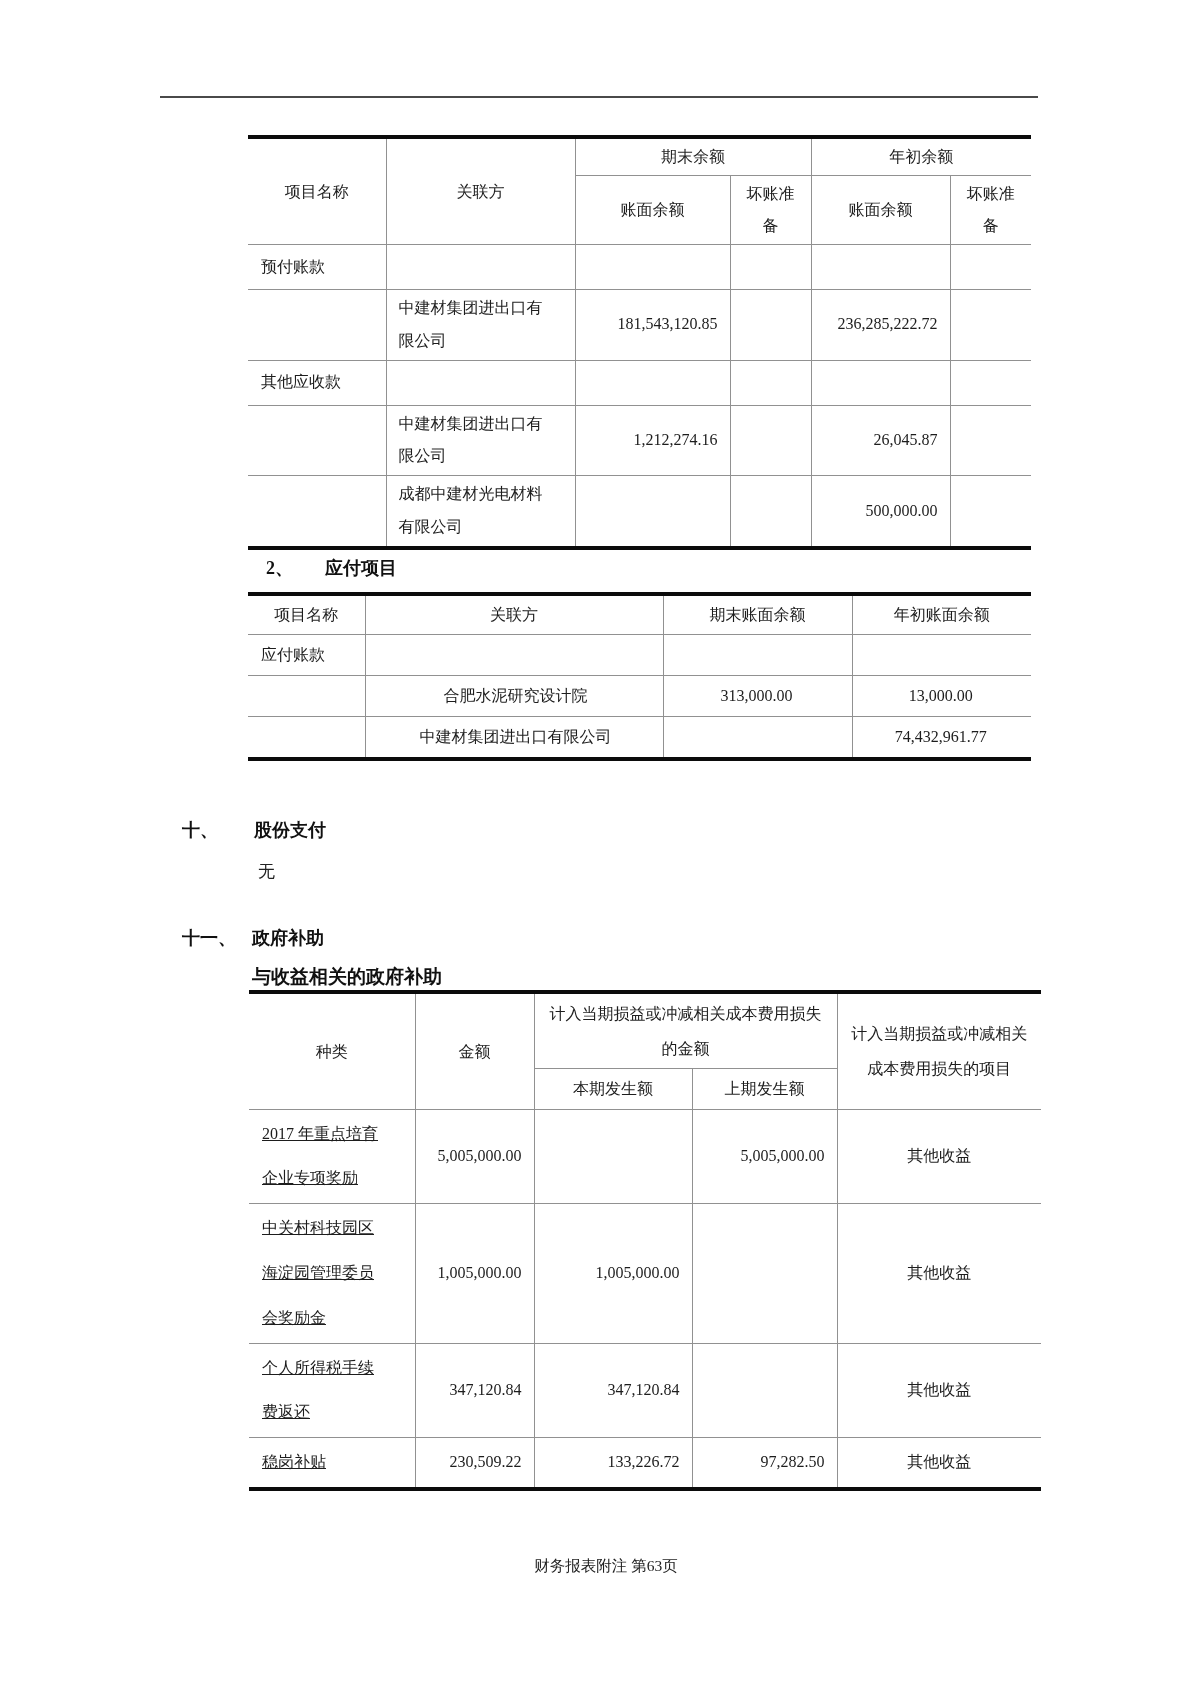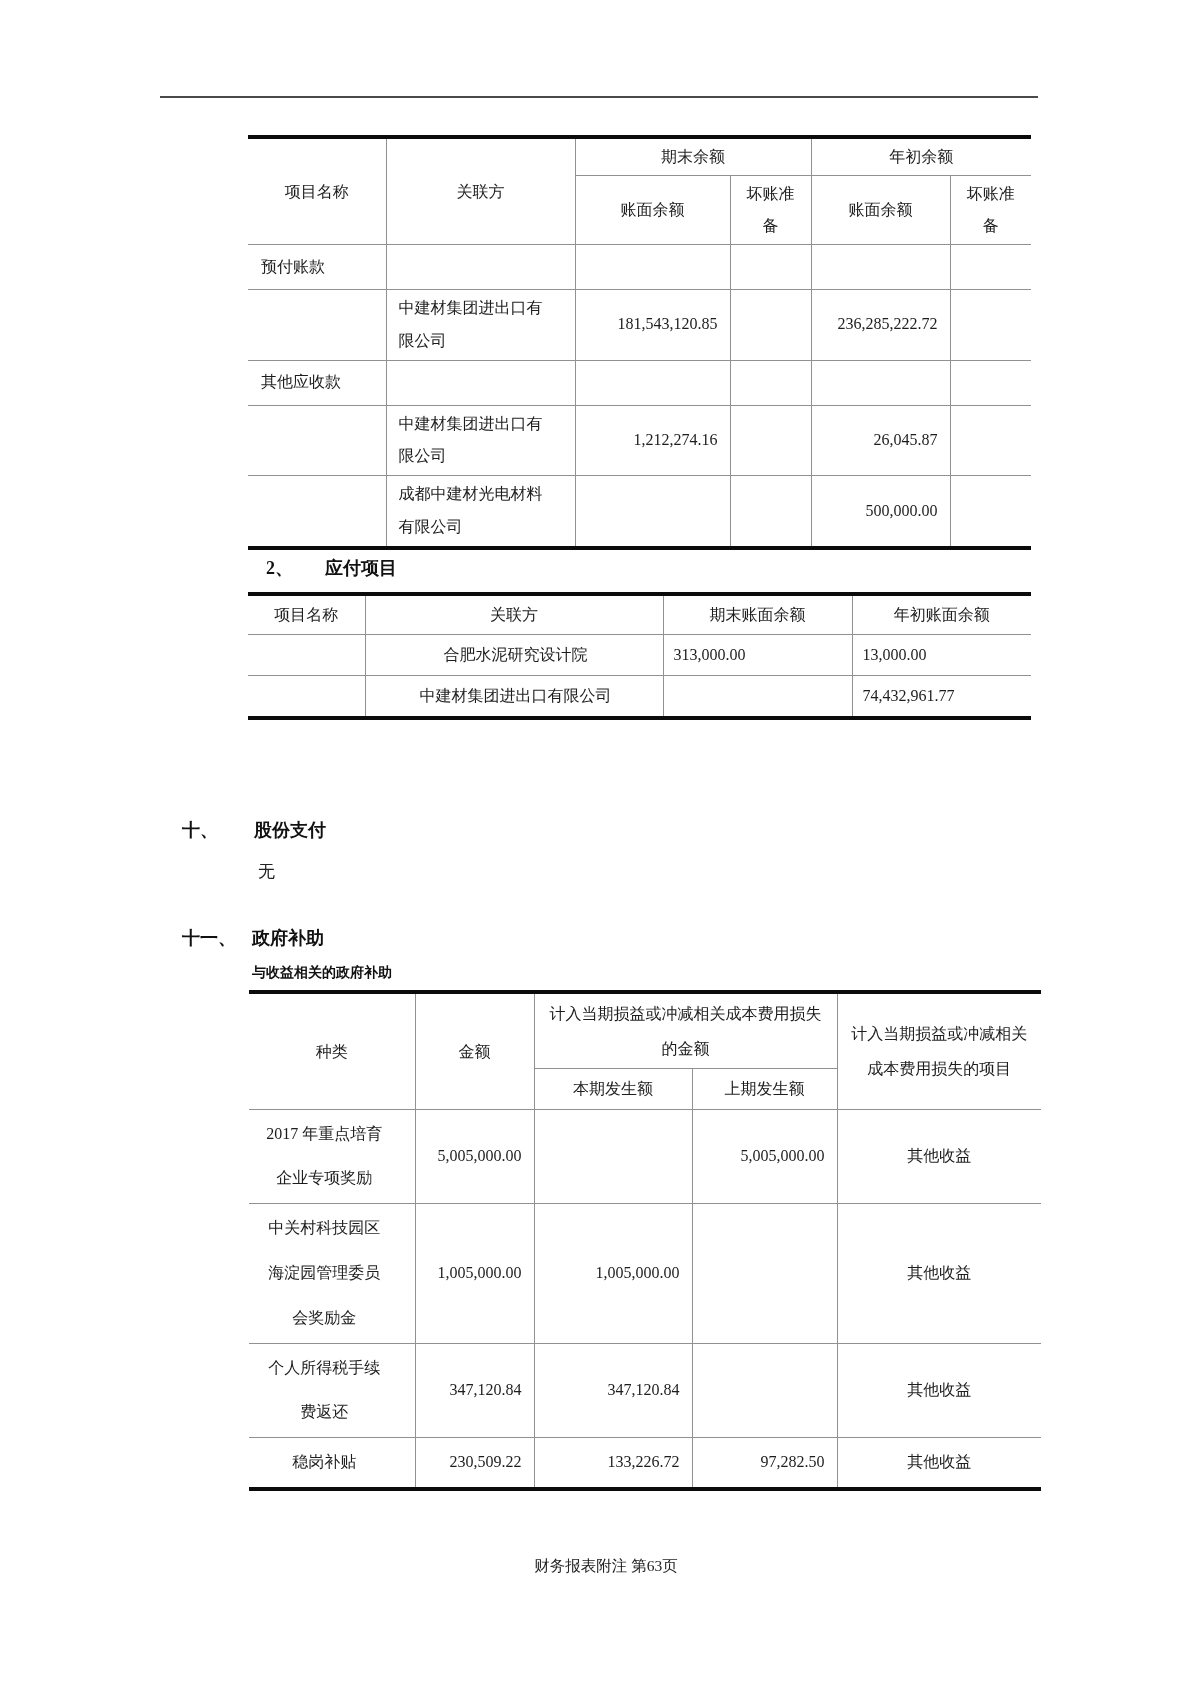--- a/index.html
+++ b/index.html
@@ -29,35 +29,35 @@
   .t1 td.c-item  { text-align:left; padding-left:13px; }
   .t1 td.c-party { text-align:left; padding-left:12px; padding-right:30px; }
   .t1 td.c-num   { text-align:right; padding-right:12px;margin-left:28px; }
 
   
   .t2 { left:248px; top:592px; width:783px; }
   .t2 thead th { line-height:2.1; }
   .t2 td { height:36px; line-height:1.95; }
   .t2 td.c-item  { text-align:left; padding-left:13px; }
   .t2 td.c-party { text-align:center; padding-left:13px; }
-  .t2 td.c-num   { text-align:left; padding-right:12px; }
+  .t2 td.c-num   { text-align:center; padding-right:12px; }
 
   
   .t3 { left:249px; top:990px; width:792px; }
   .t3 thead th { line-height:2.2; }
   .t3 td { height:44px; line-height:2.8; }
-  .t3 td.c-type { text-align:center; padding-left:13px; padding-right:28px; }
+  .t3 td.c-type { text-align:left; padding-left:13px; padding-right:28px;text-decoration:underline; }
   .t3 td.c-num  { text-align:right; padding-right:12px;margin-left:36px; }
   .t3 td.c-ctr  { text-align:center; }
 
   .sec-heading { position:absolute; display:flex; font-weight:bold; font-size:18px; color:#111; white-space:nowrap; }
   .h2  { left:266px; top:556px; } .h2  .gap { width:32px; }
   .h10 { left:182px; top:818px; } .h10 .gap { width:36px; }
   .h11 { left:182px; top:926px; } .h11 .gap { width:16px; }
-  .sub11 { position:absolute; left:252px; top:964px; font-weight:bold; font-size:14px; color:#111; }
+  .sub11 { position:absolute; left:252px; top:964px; font-weight:bold; font-size:19px; color:#111; }
   .plain { position:absolute; font-size:17px; color:#222; }
   .none-text { left:258px; top:860px; }
   .footer { position:absolute; left:12px; right:0; top:1556px; text-align:center; font-size:15.5px; color:#222; }
 </style>
 </head>
 <body>
 
 <div class="page">
 
   <div class="top-rule"></div>
@@ -145,20 +145,26 @@
     <thead>
       <tr>
         <th>项目名称</th>
         <th>关联方</th>
         <th>期末账面余额</th>
         <th>年初账面余额</th>
       </tr>
     </thead>
     <tbody>
       <tr>
+        <td class="c-item">应付账款</td>
+        <td class="c-party"></td>
+        <td class="c-num"></td>
+        <td class="c-num"></td>
+      </tr>
+      <tr>
         <td class="c-item"></td>
         <td class="c-party">合肥水泥研究设计院</td>
         <td class="c-num">313,000.00</td>
         <td class="c-num">13,000.00</td>
       </tr>
       <tr>
         <td class="c-item"></td>
         <td class="c-party">中建材集团进出口有限公司</td>
         <td class="c-num"></td>
         <td class="c-num">74,432,961.77</td>

